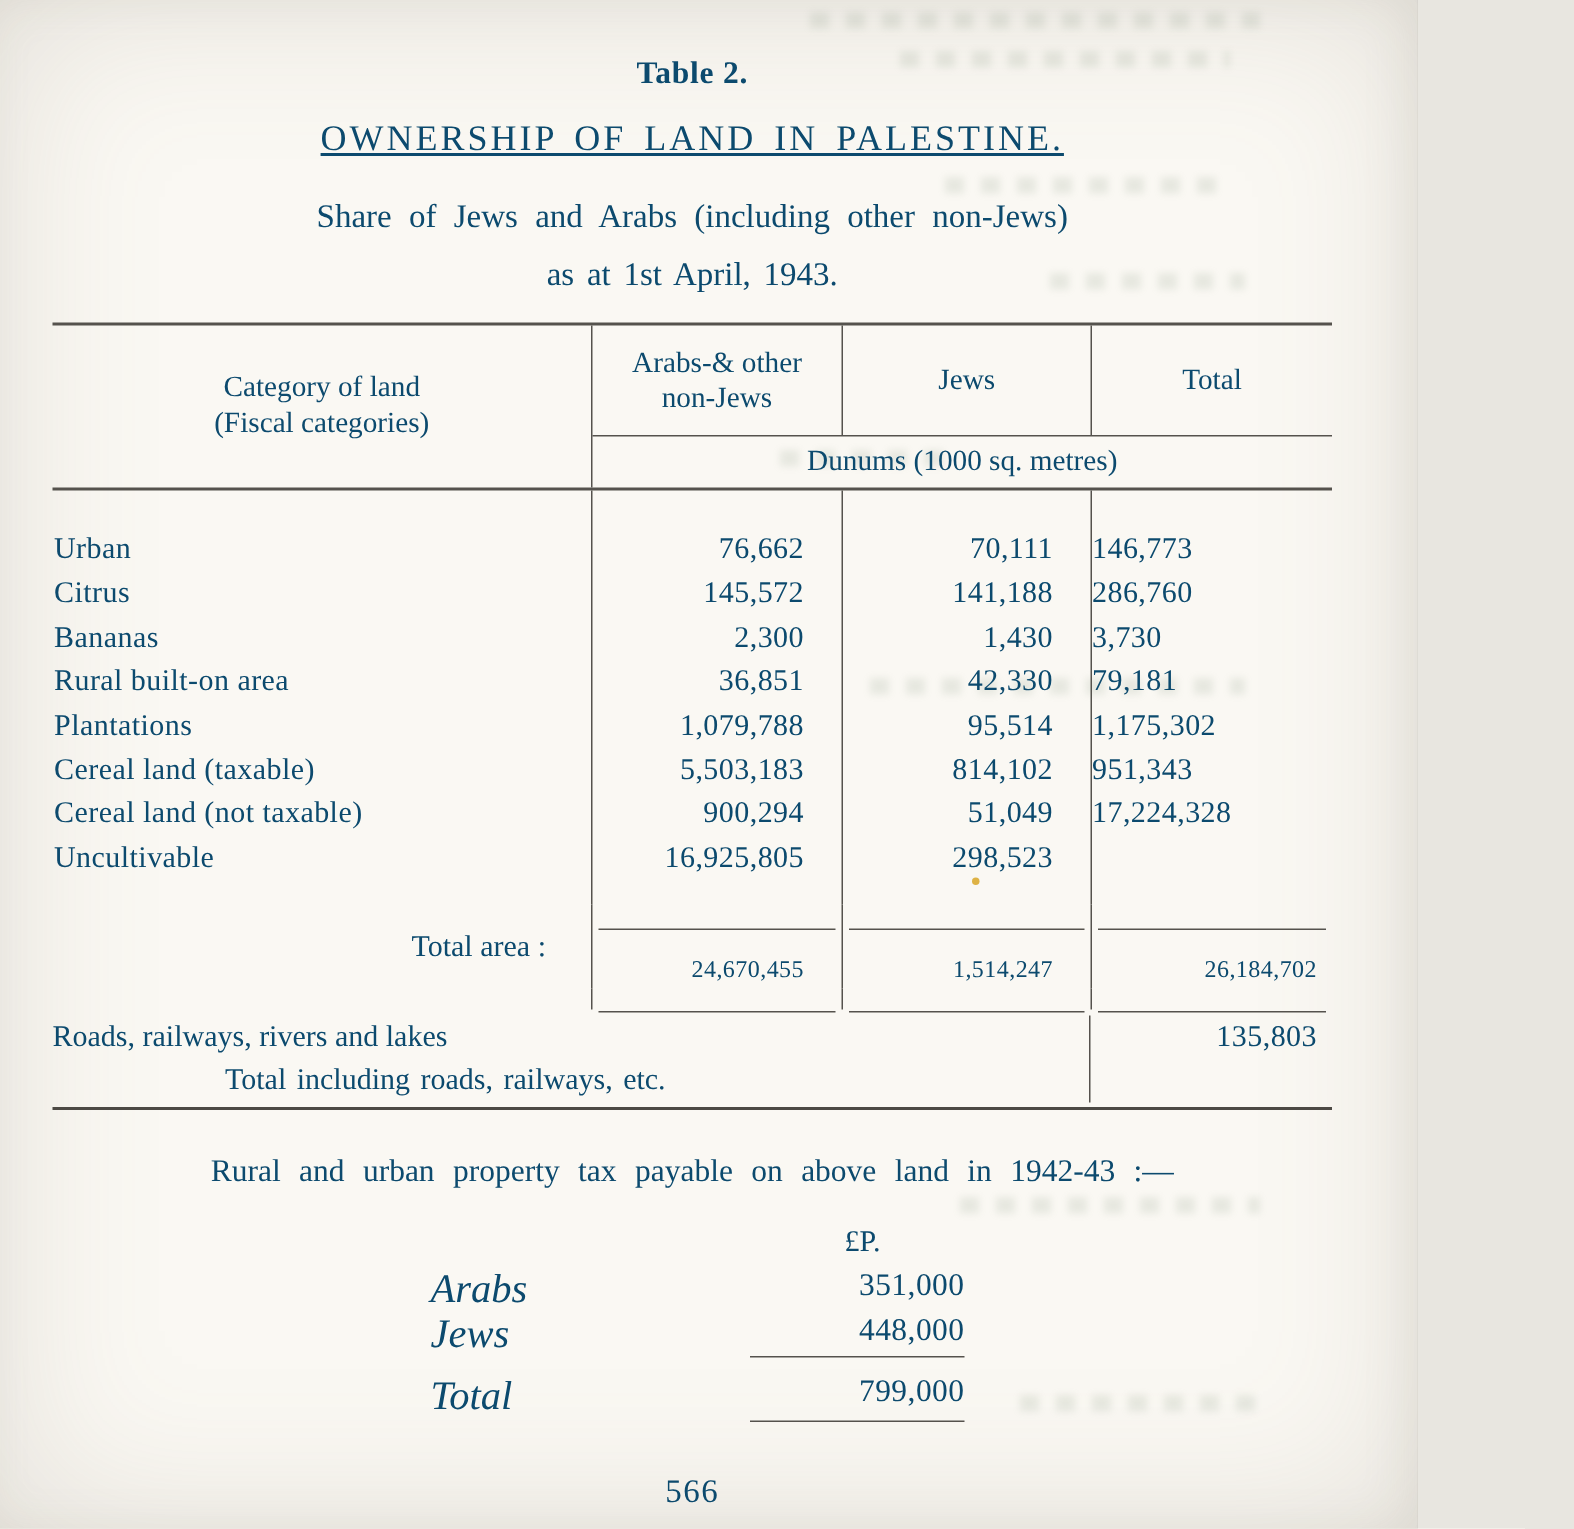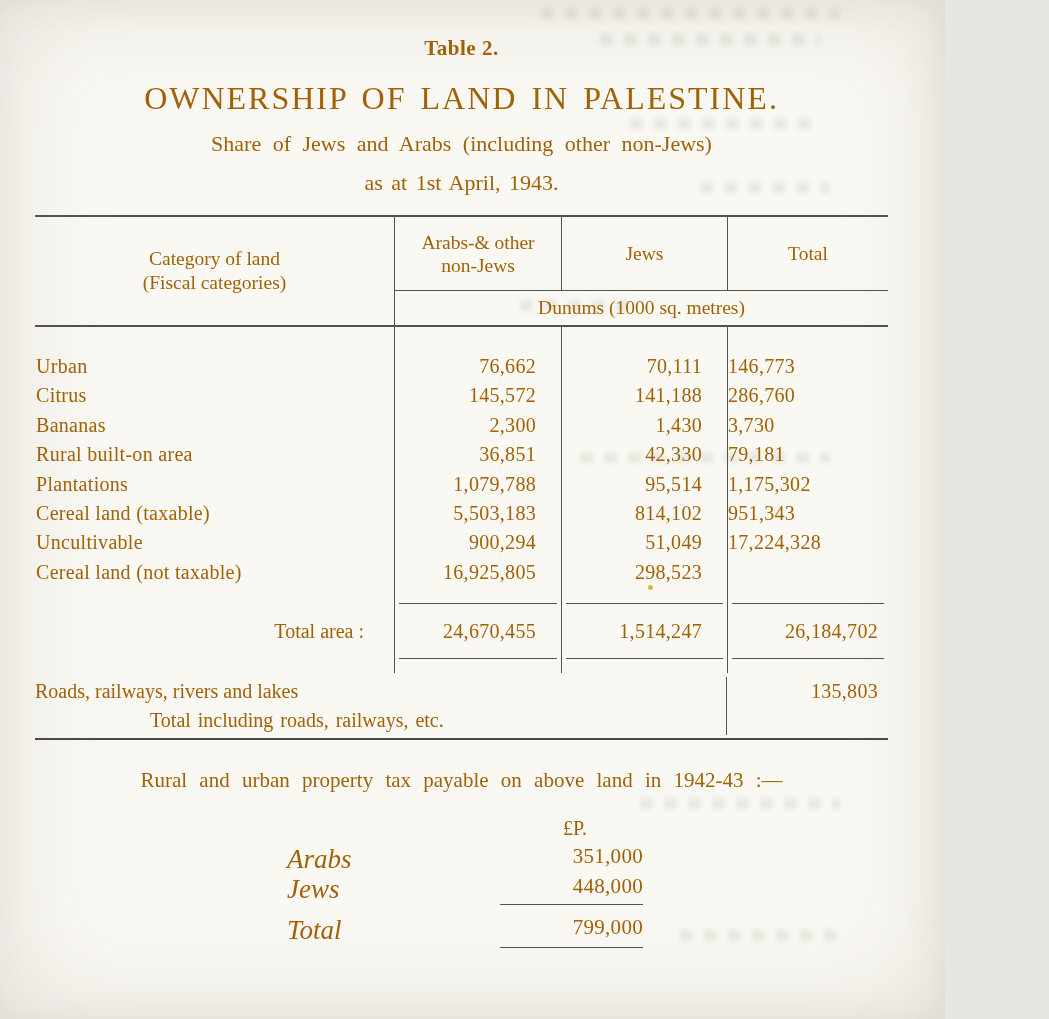--- a/index.html
+++ b/index.html
@@ -6,30 +6,30 @@
   body{
     font-family:"Liberation Serif","DejaVu Serif",serif;
     background:#e8e6e0;
   }
   #page{
     position:relative;
     width:945px;height:1019px;
     background:#faf8f3;
     box-shadow:inset 0 0 110px rgba(120,112,95,.18), inset -8px 0 30px rgba(150,145,130,.12);
     overflow:hidden;
-    color:#a16207;
+    color:#0c4a6e;
   }
   .abs{position:absolute;}
 
   
   #title-block{left:35px;top:0;width:853px;}
   .tbl-label{position:absolute;top:36px;width:100%;text-align:center;
     font-weight:bold;font-size:21px;letter-spacing:.5px;}
   .doc-title{position:absolute;top:80px;width:100%;text-align:center;
-    font-size:32px;letter-spacing:2px;word-spacing:4px;}
+    font-size:24px;letter-spacing:2px;word-spacing:4px;text-decoration:underline;}
   .doc-sub1{position:absolute;top:131px;width:100%;text-align:center;
     font-size:22px;word-spacing:6px;}
   .doc-sub2{position:absolute;top:170px;width:100%;text-align:center;
     font-size:22px;word-spacing:3px;}
 
   
   #land-table{left:35px;top:215px;width:853px;border-top:2px solid #55524d;}
   .hdr{display:flex;height:108px;}
   .hdr-col1{width:360px;border-right:1.5px solid #55524d;display:flex;flex-direction:column;
     justify-content:center;align-items:center;font-size:19.5px;line-height:24px;box-sizing:border-box;}
@@ -51,23 +51,23 @@
   .b-col4{width:160px;padding-right:10px;}
   .b-col div{letter-spacing:.3px;}
 
   .total-row{display:flex;height:56px;}
   .t-col1{width:360px;border-right:1.5px solid #55524d;box-sizing:border-box;
     display:flex;align-items:center;justify-content:flex-end;padding-right:30px;font-size:20px;}
   .t-cell{box-sizing:border-box;}
   .t-c2{width:167px;border-right:1.5px solid #55524d;}
   .t-c3{width:166px;border-right:1.5px solid #55524d;}
   .t-c4{width:160px;}
-  .sumline{margin:0 4px;height:100%;box-sizing:border-box;
+  .sumline{margin:16px 4px;height:100%;box-sizing:border-box;
     border-top:1.5px solid #55524d;border-bottom:1.5px solid #55524d;
-    display:flex;align-items:center;justify-content:flex-end;font-size:20px;letter-spacing:.3px;}
+    display:flex;align-items:center;justify-content:flex-end;font-size:16px;letter-spacing:.3px;}
   .t-c2 .sumline{padding-right:21px;}
   .t-c3 .sumline{padding-right:21px;}
   .t-c4 .sumline{padding-right:6px;}
 
   .stub{display:flex;height:14px;}
   .stub div{box-sizing:border-box;border-right:1.5px solid #55524d;}
   .stub .s1{width:360px;}
   .stub .s2{width:167px;}
   .stub .s3{width:166px;}
 
@@ -146,22 +146,22 @@
     </div>
 
     <div class="body">
       <div class="b-col b-col1">
         <div>Urban</div>
         <div>Citrus</div>
         <div>Bananas</div>
         <div>Rural built-on area</div>
         <div>Plantations</div>
         <div>Cereal land (taxable)</div>
+        <div>Cereal land (not taxable)</div>
         <div>Uncultivable</div>
-        <div>Cereal land (not taxable)</div>
       </div>
       <div class="b-col b-col2">
         <div>76,662</div>
         <div>145,572</div>
         <div>2,300</div>
         <div>36,851</div>
         <div>1,079,788</div>
         <div>5,503,183</div>
         <div>900,294</div>
         <div>16,925,805</div>
@@ -227,14 +227,15 @@
     <div class="tax-row tr-jews">
       <span class="tax-label">Jews</span>
       <span class="tax-value">448,000</span>
     </div>
     <div class="tax-row tr-total">
       <span class="tax-label">Total</span>
       <span class="tax-value">799,000</span>
     </div>
   </div>
 
+  <div class="abs" id="page-number">566</div>
 
 </div>
 
 </body></html>

